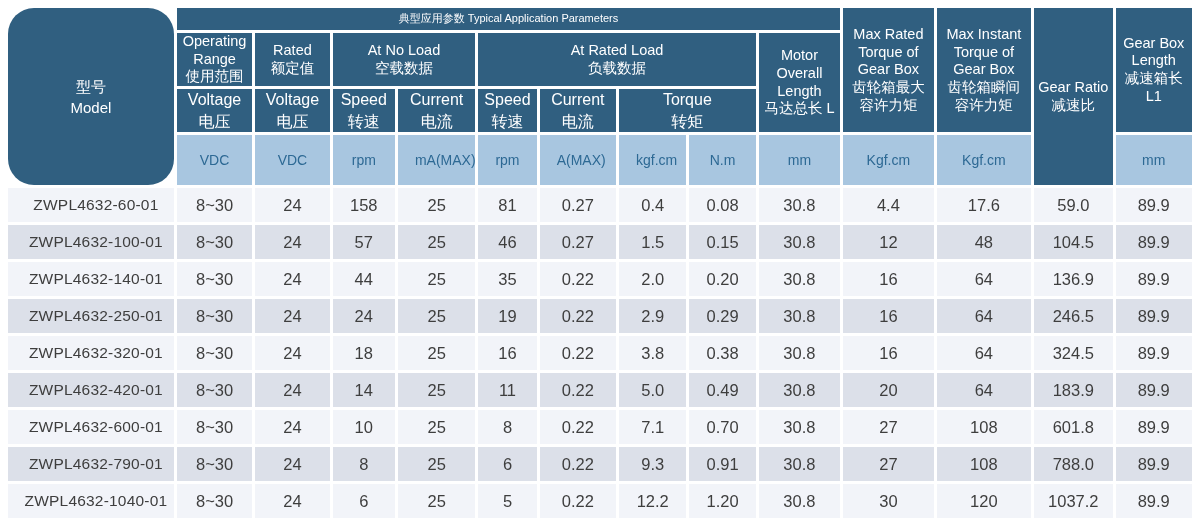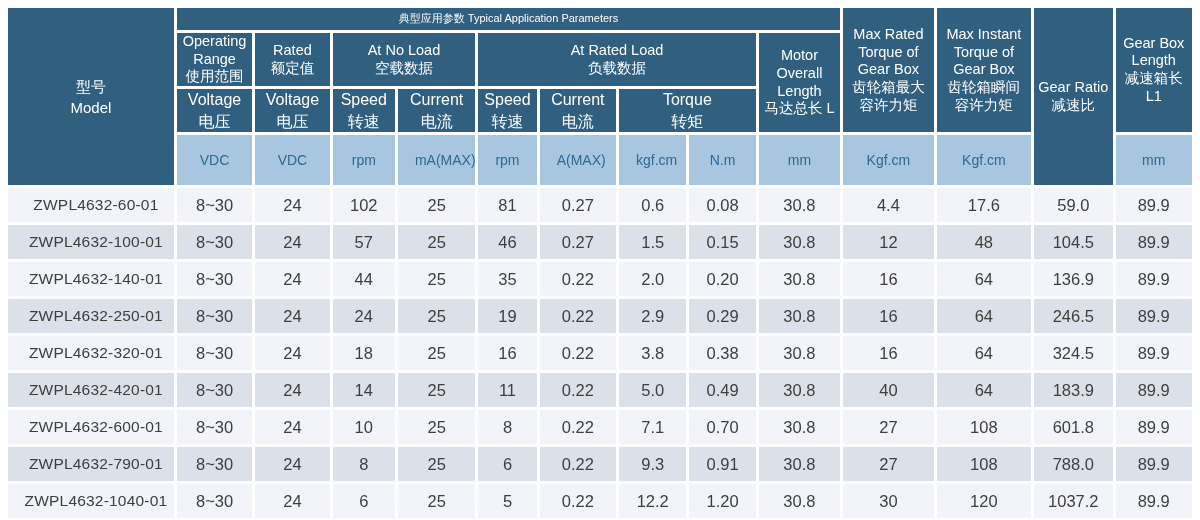--- a/index.html
+++ b/index.html
@@ -44,21 +44,21 @@
   tr.sub-row th{font-size:16px;line-height:1.35;}
   tr.units-row{height:22px;}
   tr.units-row td{
     background:var(--units-bg);
     color:var(--units-text);
     text-align:center;
     vertical-align:middle;
     font-size:14px;
     padding:17px;
   }
-  th.model-th{font-size:15px;line-height:1.4;}
+  th.model-th{font-size:15px;line-height:1.4;border-radius:26px;}
   tbody tr{height:34px;}
   tbody td{
     text-align:center;
     vertical-align:middle;
     font-size:16.5px;
     color:var(--data-text);
     padding:0;
     overflow:hidden;
   }
   tbody tr.row-odd td{background:var(--row-odd);}
@@ -157,25 +157,25 @@
         <td>Kgf.cm</td>
         <td>Kgf.cm</td>
         <td>mm</td>
       </tr>
     </thead>
     <tbody>
         <tr class="row-odd">
           <td class="model">ZWPL4632-60-01</td>
           <td>8~30</td>
           <td>24</td>
-          <td>102</td>
+          <td>158</td>
           <td>25</td>
           <td>81</td>
           <td>0.27</td>
-          <td>0.6</td>
+          <td>0.4</td>
           <td>0.08</td>
           <td>30.8</td>
           <td>4.4</td>
           <td>17.6</td>
           <td>59.0</td>
           <td>89.9</td>
         </tr>
         <tr class="row-even">
           <td class="model">ZWPL4632-100-01</td>
           <td>8~30</td>
@@ -244,21 +244,21 @@
           <td class="model">ZWPL4632-420-01</td>
           <td>8~30</td>
           <td>24</td>
           <td>14</td>
           <td>25</td>
           <td>11</td>
           <td>0.22</td>
           <td>5.0</td>
           <td>0.49</td>
           <td>30.8</td>
-          <td>40</td>
+          <td>20</td>
           <td>64</td>
           <td>183.9</td>
           <td>89.9</td>
         </tr>
         <tr class="row-odd">
           <td class="model">ZWPL4632-600-01</td>
           <td>8~30</td>
           <td>24</td>
           <td>10</td>
           <td>25</td>

